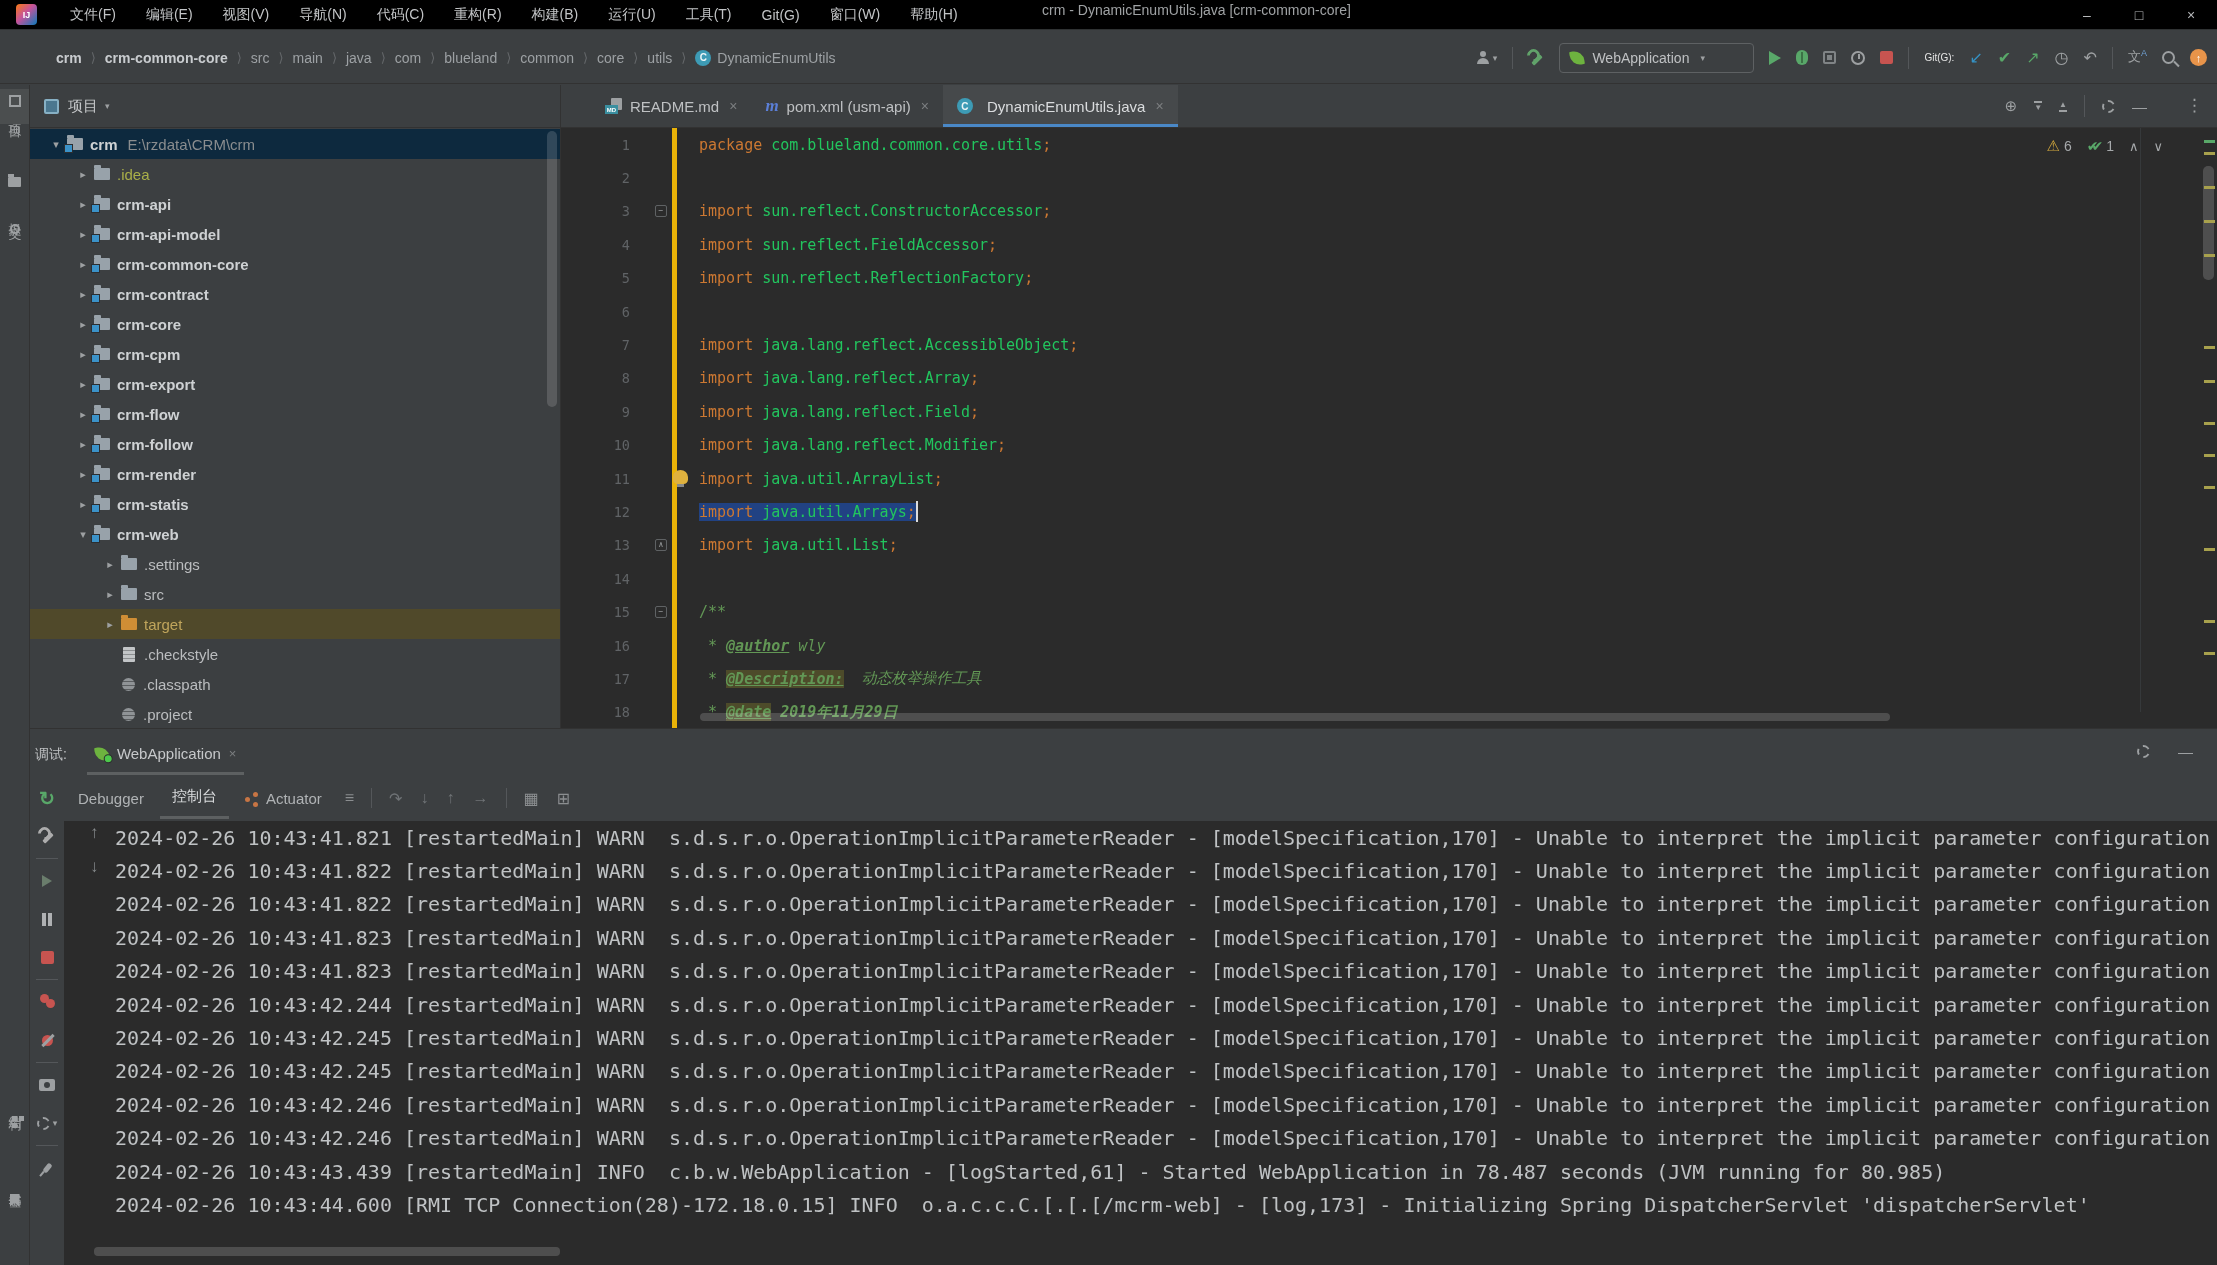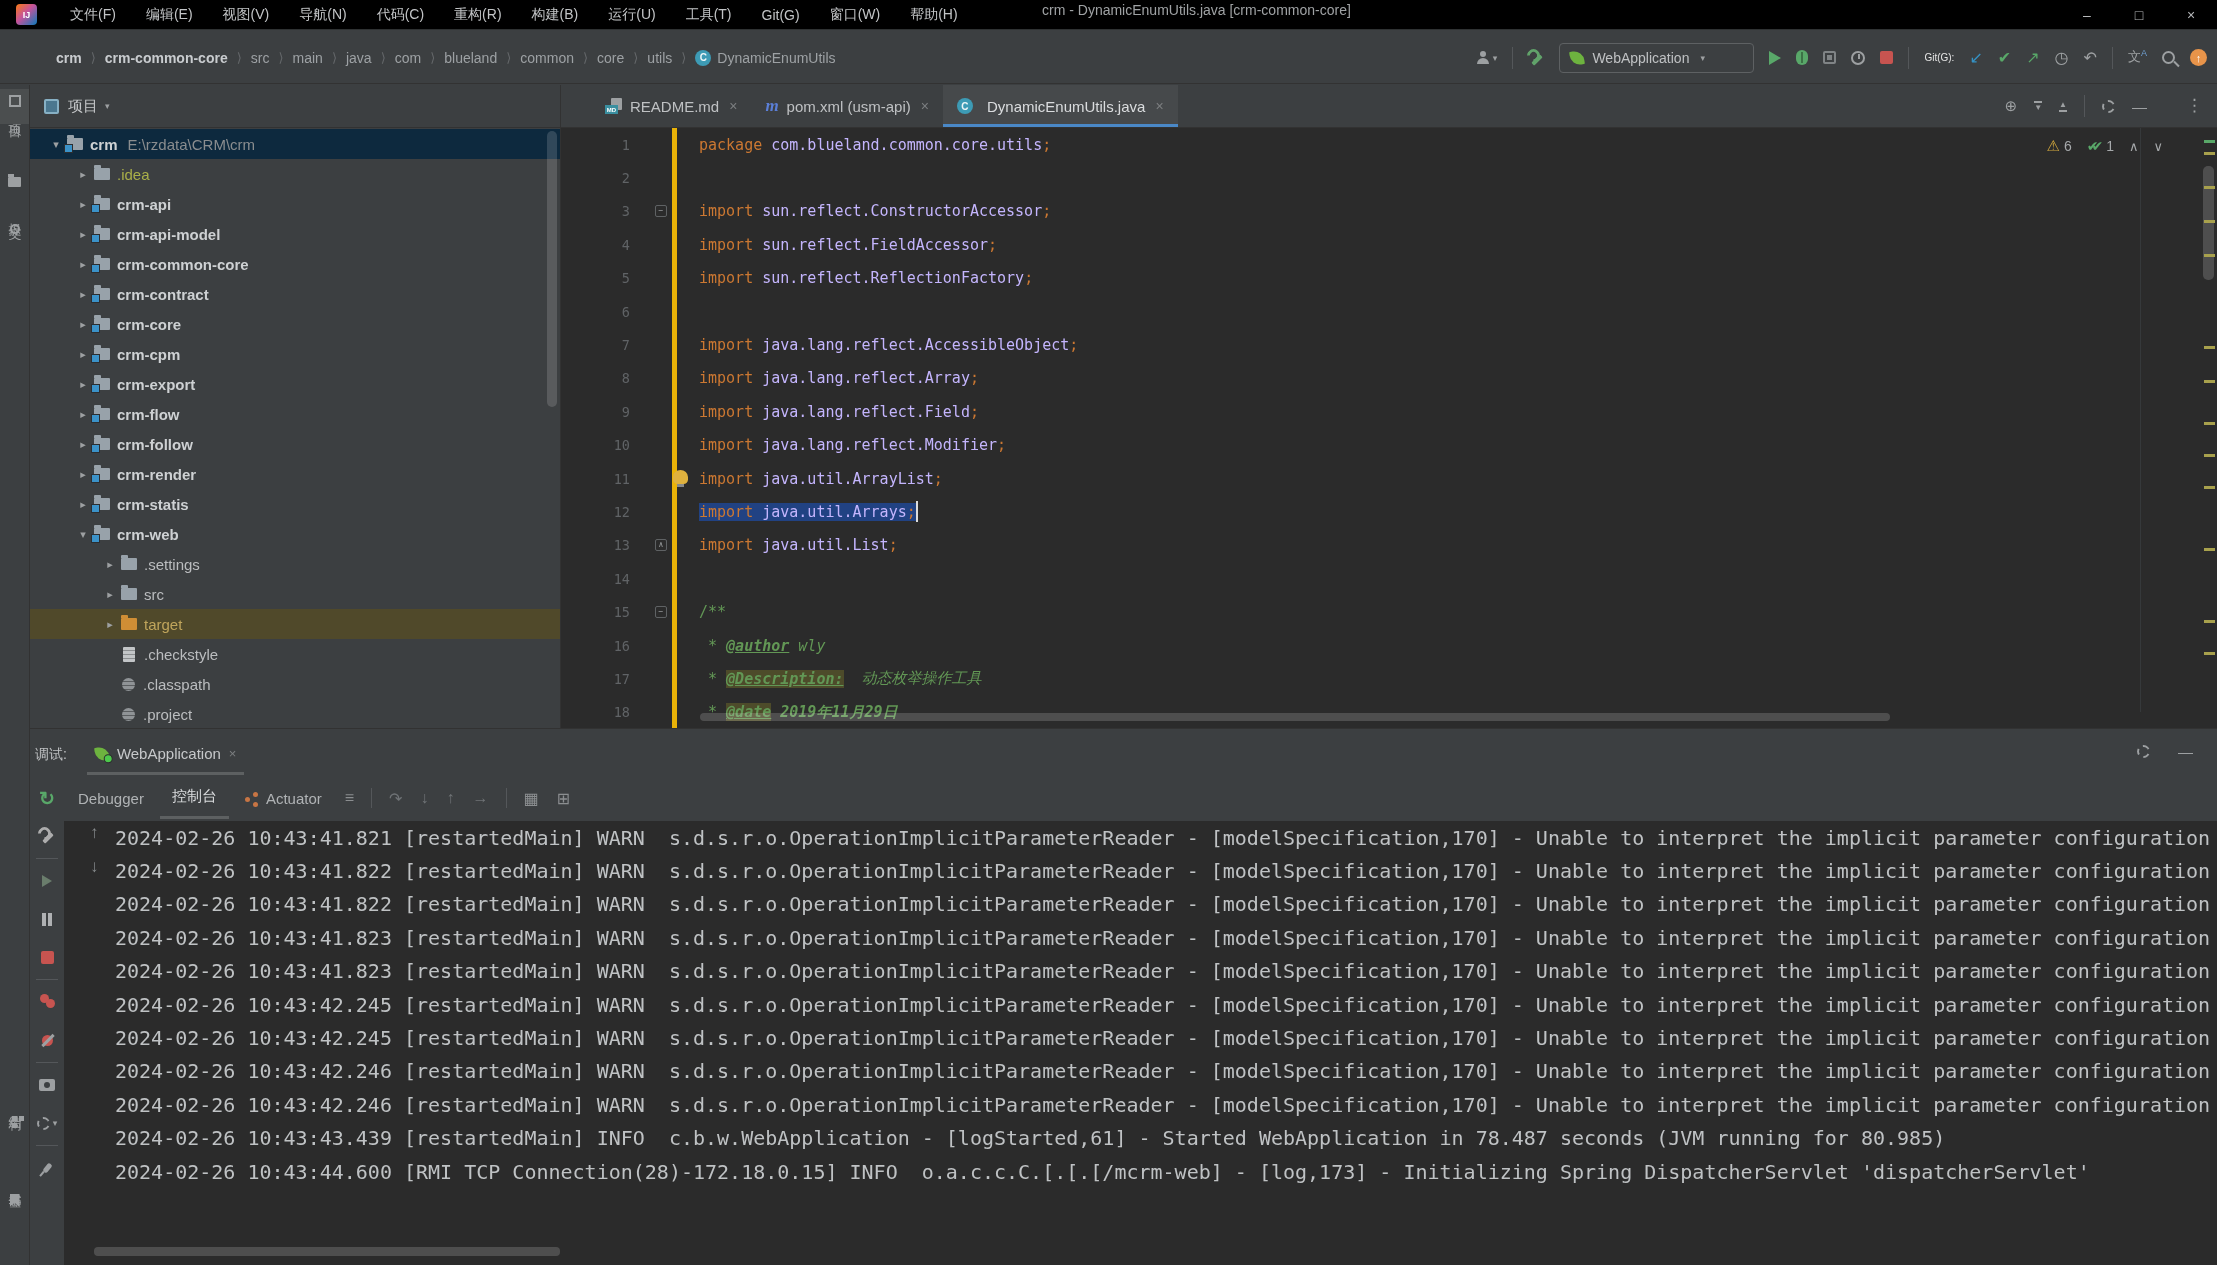--- a/index.html
+++ b/index.html
@@ -103,21 +103,21 @@
   #tree-scroll { position:absolute; right:3px; top:2px; width:10px; height:276px; background:rgba(255,255,255,0.15); border-radius:5px; }
   #splitter { position:absolute; left:560px; top:85px; width:1px; height:643px; background:#323232; }
 
   
   #editor { position:absolute; left:561px; top:128px; width:1656px; height:600px; background:#2b2b2b; overflow:hidden; }
   .cl { display:flex; height:33.4px; align-items:center; font-family:"DejaVu Sans Mono",monospace; font-size:15px; position:relative; }
   .ln { width:69px; text-align:right; color:#606366; font-size:13.5px; flex:none; font-family:"DejaVu Sans Mono",monospace; }
   .fold { width:42px; flex:none; display:flex; justify-content:flex-end; padding-right:5px; }
   .fm { width:12px; height:12px; border:1px solid #5f6264; border-radius:2px; color:#9da0a2; font-size:8px; line-height:10px; text-align:center; }
   .ctext { border-left:5px solid #eab308; padding-left:22px; height:100%; display:flex; align-items:center; flex:1; white-space:pre; }
-  .tk { color:#cc7832; } .tp { color:#c4b5fd; } .tc { color:#629755; }
+  .tk { color:#cc7832; } .tp { color:#22c55e; } .tc { color:#629755; }
   .tct { color:#629755; font-weight:bold; font-style:italic; text-decoration:underline; }
   .tcth { color:#629755; font-weight:bold; font-style:italic; text-decoration:underline; background:#4d4b2a; }
   .tci { color:#629755; font-style:italic; } .tcb { color:#629755; font-weight:bold; font-style:italic; }
   .selspan { background:#214283; }
   .caret { display:inline-block; width:2px; height:21px; background:#dcdcdc; vertical-align:middle; }
   .bulb { position:absolute; left:112px; top:8px; width:15px; height:14px; background:#dfb13e; border-radius:50% 50% 30% 30%; z-index:3; }
   .bulb::after { content:''; position:absolute; left:4px; bottom:-3px; width:7px; height:3px; background:#87898b; }
   #margin-guide { position:absolute; left:1579px; top:0; width:1px; height:584px; background:#36393b; }
   #insp { position:absolute; right:54px; top:9px; display:flex; align-items:center; gap:15px; font-size:14px; color:#a6a9ab; }
   .warn-tri { color:#cfa53d; font-size:15px; margin-right:4px; }
@@ -607,20 +607,21 @@
     <div class="con-arrows">
       <span>↑</span>
       <span>↓</span>
     </div>
     <div id="con-lines">
         <div class="conline">2024-02-26 10:43:41.821 [restartedMain] WARN  s.d.s.r.o.OperationImplicitParameterReader - [modelSpecification,170] - Unable to interpret the implicit parameter configuration</div>
         <div class="conline">2024-02-26 10:43:41.822 [restartedMain] WARN  s.d.s.r.o.OperationImplicitParameterReader - [modelSpecification,170] - Unable to interpret the implicit parameter configuration</div>
         <div class="conline">2024-02-26 10:43:41.822 [restartedMain] WARN  s.d.s.r.o.OperationImplicitParameterReader - [modelSpecification,170] - Unable to interpret the implicit parameter configuration</div>
         <div class="conline">2024-02-26 10:43:41.823 [restartedMain] WARN  s.d.s.r.o.OperationImplicitParameterReader - [modelSpecification,170] - Unable to interpret the implicit parameter configuration</div>
         <div class="conline">2024-02-26 10:43:41.823 [restartedMain] WARN  s.d.s.r.o.OperationImplicitParameterReader - [modelSpecification,170] - Unable to interpret the implicit parameter configuration</div>
+        <div class="conline">2024-02-26 10:43:42.244 [restartedMain] WARN  s.d.s.r.o.OperationImplicitParameterReader - [modelSpecification,170] - Unable to interpret the implicit parameter configuration</div>
         <div class="conline">2024-02-26 10:43:42.245 [restartedMain] WARN  s.d.s.r.o.OperationImplicitParameterReader - [modelSpecification,170] - Unable to interpret the implicit parameter configuration</div>
         <div class="conline">2024-02-26 10:43:42.245 [restartedMain] WARN  s.d.s.r.o.OperationImplicitParameterReader - [modelSpecification,170] - Unable to interpret the implicit parameter configuration</div>
         <div class="conline">2024-02-26 10:43:42.246 [restartedMain] WARN  s.d.s.r.o.OperationImplicitParameterReader - [modelSpecification,170] - Unable to interpret the implicit parameter configuration</div>
         <div class="conline">2024-02-26 10:43:42.246 [restartedMain] WARN  s.d.s.r.o.OperationImplicitParameterReader - [modelSpecification,170] - Unable to interpret the implicit parameter configuration</div>
         <div class="conline">2024-02-26 10:43:43.439 [restartedMain] INFO  c.b.w.WebApplication - [logStarted,61] - Started WebApplication in 78.487 seconds (JVM running for 80.985)</div>
         <div class="conline">2024-02-26 10:43:44.600 [RMI TCP Connection(28)-172.18.0.15] INFO  o.a.c.c.C.[.[.[/mcrm-web] - [log,173] - Initializing Spring DispatcherServlet 'dispatcherServlet'</div>
       </div>
     <div id="con-hscroll"></div>
   </div>
 </div>

